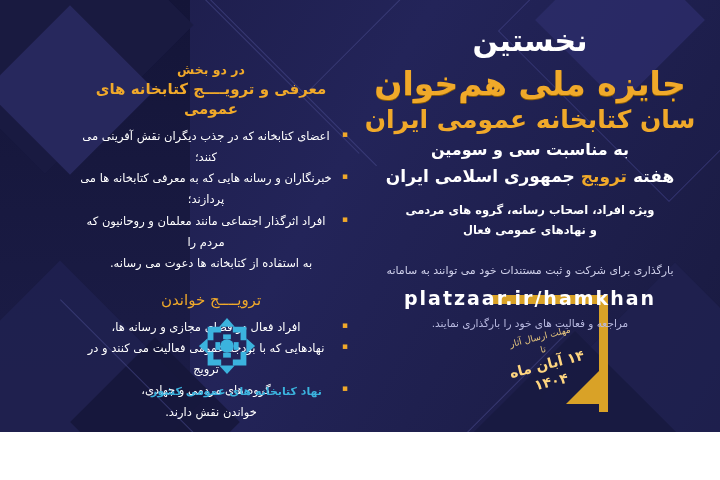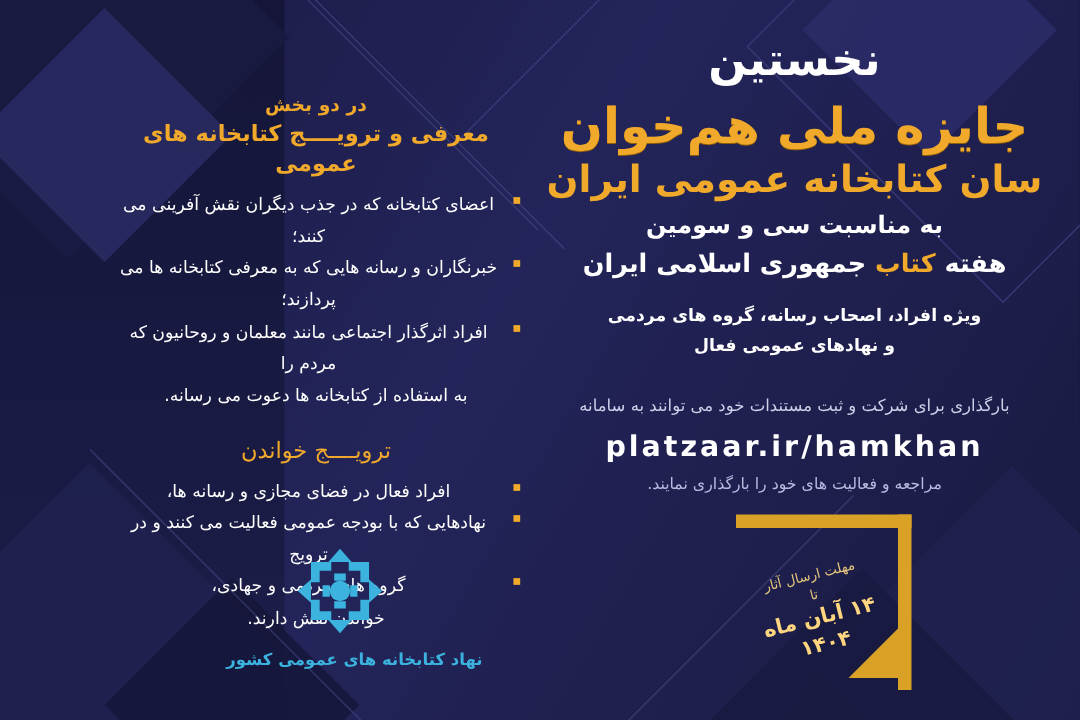--- a/index.html
+++ b/index.html
@@ -3,21 +3,21 @@
 <meta charset="utf-8">
 <style>
   html, body {
     margin: 0;
     padding: 0;
     background: #ffffff;
   }
   .poster {
     position: relative;
     width: 720px;
-    height: 480px;
+    height: 432px;
     overflow: hidden;
     background: #17183b;
     font-family: "DejaVu Sans", "Liberation Sans", sans-serif;
     direction: rtl;
   }
 
   
   .bg-base {
     position: absolute;
     inset: 0;
@@ -312,21 +312,21 @@
   <div class="gold-angle"></div>
   <div class="gold-tri"></div>
 
   <div class="right-col">
     <div class="t-nokhostin">نخستین</div>
     <div class="t-gold-big">جایزه ملی هم‌خوان</div>
     <div class="t-gold-sub">سان کتابخانه عمومی ایران</div>
     <div class="t-white-mid">به مناسبت سی و سومین</div>
     <div class="t-week">
       <span>هفته</span>
-      <span class="accent">کتاب</span>
+      <span class="accent">ترویج</span>
       <span>جمهوری اسلامی ایران</span>
     </div>
     <div class="t-audience">
       <div>ویژه افراد، اصحاب رسانه، گروه های مردمی</div>
       <div>و نهادهای عمومی فعال</div>
     </div>
     <div class="t-call">بارگذاری برای شرکت و ثبت مستندات خود می توانند به سامانه</div>
     <div class="t-url">platzaar.ir/hamkhan</div>
     <div class="t-note">مراجعه و فعالیت های خود را بارگذاری نمایند.</div>
   </div>

